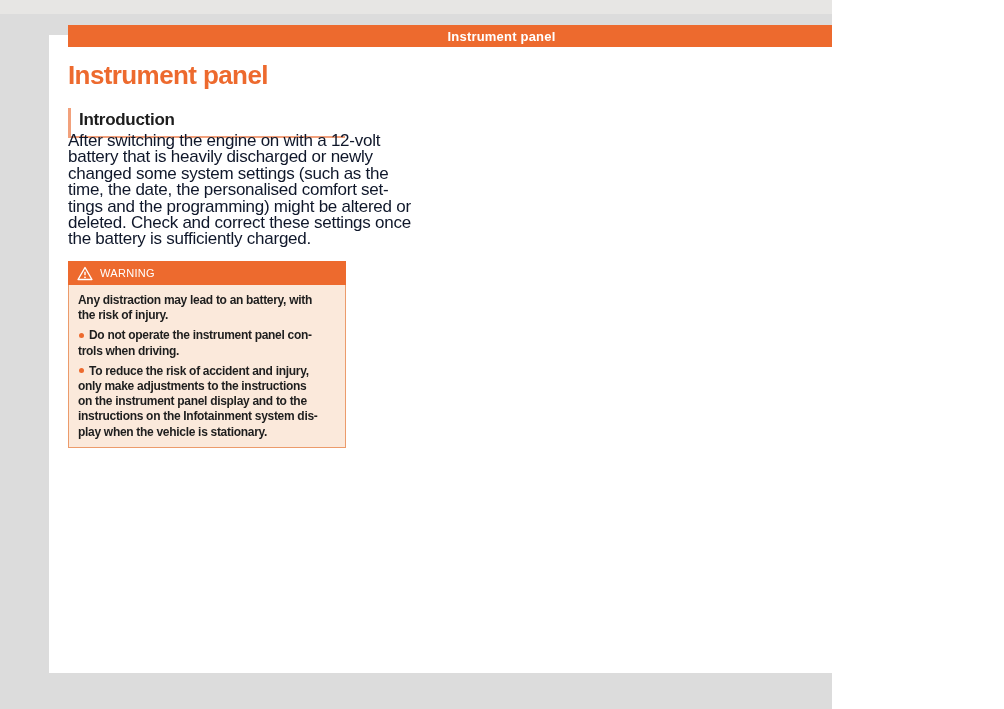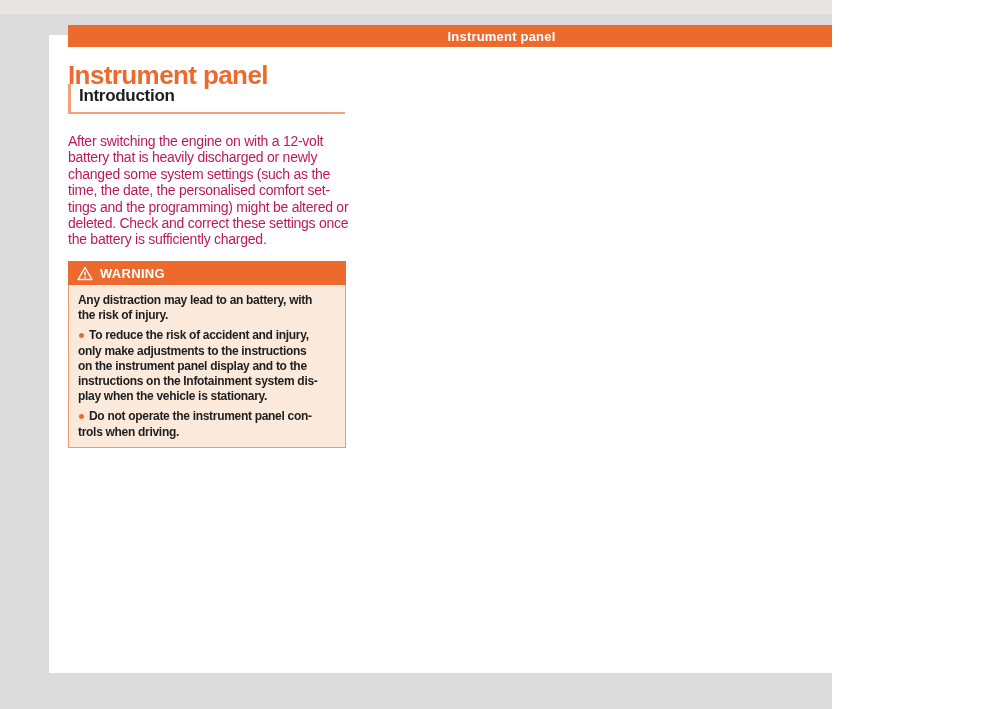--- a/index.html
+++ b/index.html
@@ -31,51 +31,51 @@
     letter-spacing: 0.2px;
     z-index: 3;
   }
   .chapter-title {
     position: absolute; left: 68px; top: 60px;
     color: #ed6a2e; font-size: 26px; font-weight: bold;
     letter-spacing: -0.6px;
     z-index: 2;
   }
   .section-heading {
-    position: absolute; left: 68px; top: 84px;
+    position: absolute; left: 68px; top: 108px;
     width: 277px;
     border-left: 3px solid #f2a17c;
     border-bottom: 2px solid #f2a17c;
     padding: 2px 0 6px 8px;
     color: #1d1d1d; font-size: 17px; font-weight: bold;
     letter-spacing: -0.3px;
     z-index: 2;
   }
   .body-paragraph {
     position: absolute; left: 68px; top: 133px;
     width: 280px;
-    color: #be185d; font-size: 14px; line-height: 16.4px;
+    color: #0f172a; font-size: 17px; line-height: 16.4px;
     letter-spacing: -0.25px;
     white-space: pre;
     z-index: 2;
   }
   .warning-box {
     position: absolute; left: 68px; top: 261px;
     width: 278px;
     z-index: 2;
   }
   .warning-header {
     height: 24px;
     background: #ed6a2e;
     display: flex; align-items: center;
     padding-left: 9px;
     gap: 7px;
   }
   .warning-label {
-    color: #ffffff; font-size: 13px; font-weight: bold;
+    color: #ffffff; font-size: 11px; font-weight: normal;
     letter-spacing: 0.3px;
     text-align: center;
   }
   .warning-body {
     background: #fbe9db;
     border: 1px solid #ec9b6b;
     border-top: none;
     padding: 8px 9px 7px 9px;
     color: #1e1e1e; font-size: 12px; font-weight: bold;
     line-height: 15.2px; letter-spacing: -0.3px;
@@ -129,24 +129,24 @@
           <path d="M12 2 L22.4 20 H1.6 Z" fill="none" stroke="#ffffff" stroke-width="2.1" stroke-linejoin="round"></path>
           <line x1="12" y1="8.2" x2="12" y2="13.6" stroke="#ffffff" stroke-width="2.2"></line>
           <circle cx="12" cy="16.8" r="1.4" fill="#ffffff"></circle>
         </svg>
       </span>
       <span class="warning-label">WARNING</span>
     </div>
     <div class="warning-body">
       <div class="warning-lead">Any distraction may lead to an battery, with
 the risk of injury.</div>
+      <div class="warning-bullet"><span class="bullet-dot"></span><span class="btxt">Do not operate the instrument panel con-
+trols when driving.</span></div>
       <div class="warning-bullet"><span class="bullet-dot"></span><span class="btxt">To reduce the risk of accident and injury,
 only make adjustments to the instructions
 on the instrument panel display and to the
 instructions on the Infotainment system dis-
 play when the vehicle is stationary.</span></div>
-      <div class="warning-bullet"><span class="bullet-dot"></span><span class="btxt">Do not operate the instrument panel con-
-trols when driving.</span></div>
     </div>
   </div>
 
   <div class="page-number">14</div>
 </div>
 
 </body></html>

